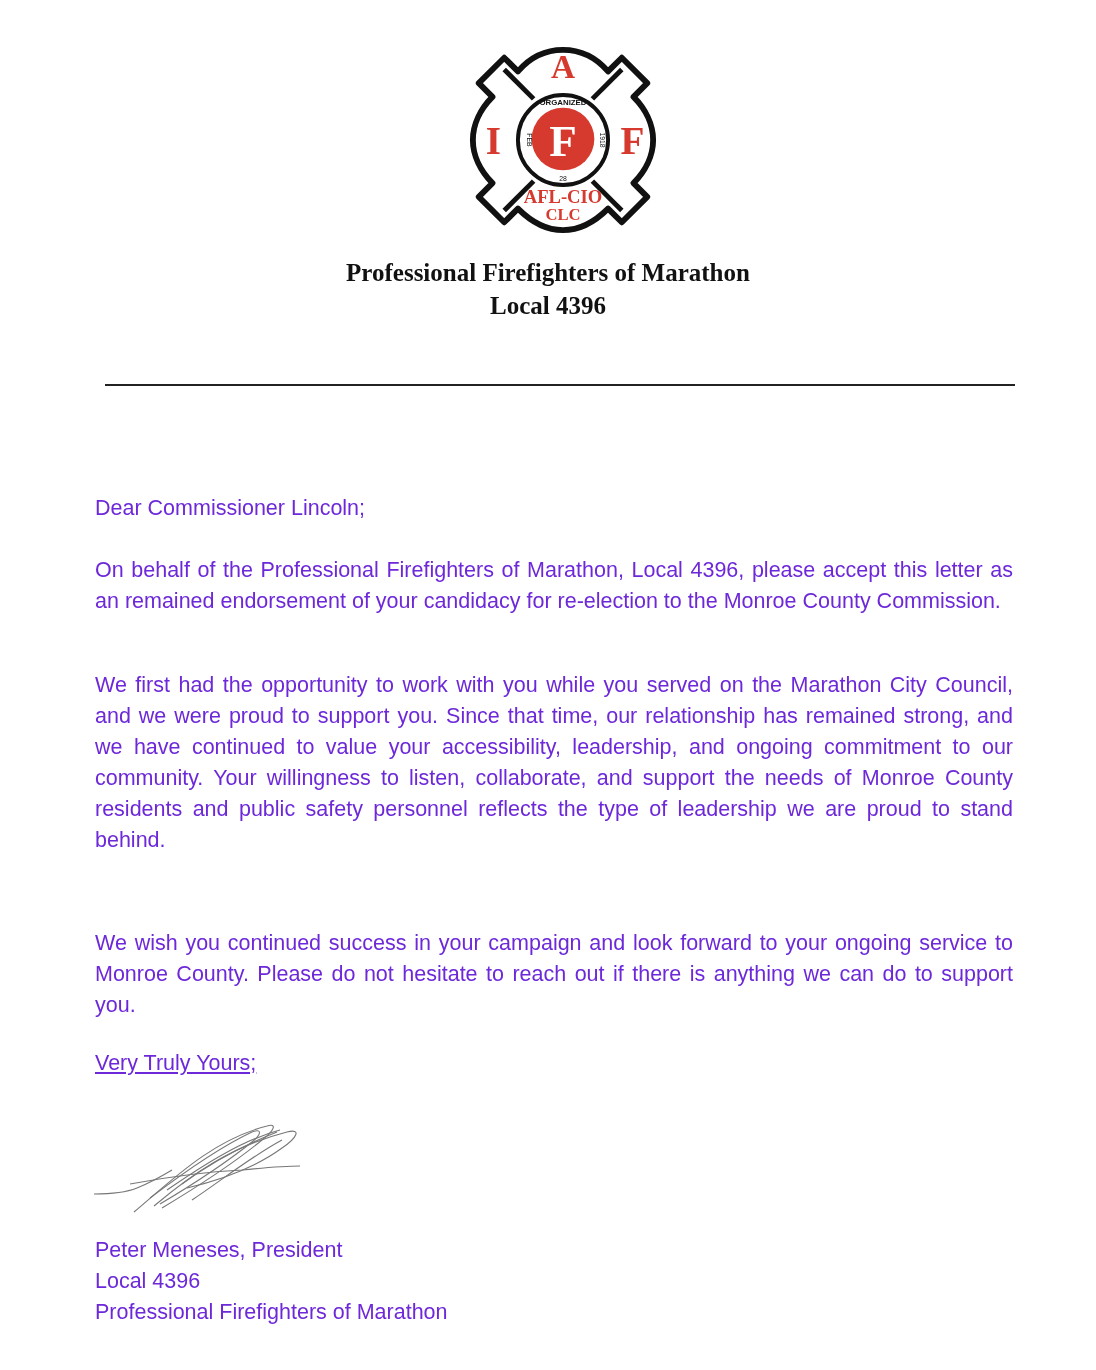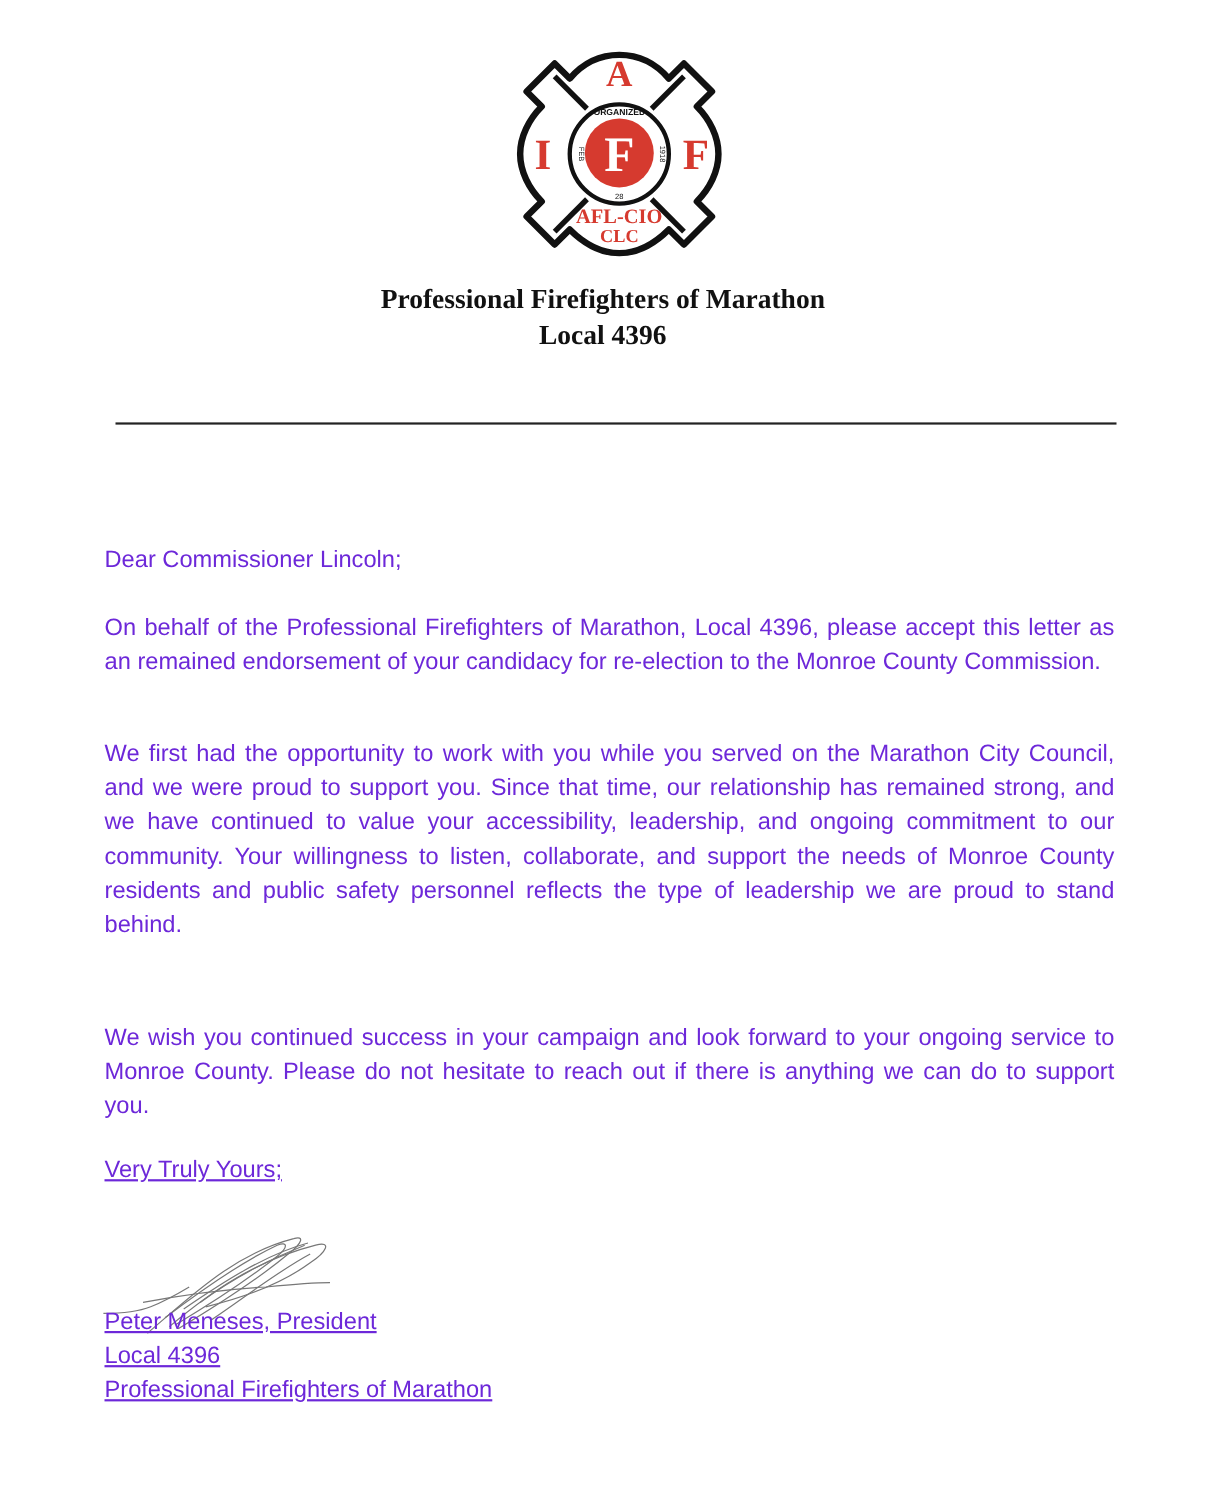--- a/index.html
+++ b/index.html
@@ -11,21 +11,21 @@
   .rule { position:absolute; left:105px; top:384px; width:910px; height:0; border-top:2px solid #222; }
   .body-text { position:absolute; left:95px; width:918px; font-family:"Liberation Sans","DejaVu Sans",sans-serif;
     font-size:21.5px; line-height:31px; color:#6d28d9; }
   .para { margin:0; text-align:justify; }
   .salutation { top:493px; }
   .p1 { top:555px; }
   .p2 { top:670px; }
   .p3 { top:897px;margin-top:31px; }
   .closing { top:1048px;text-decoration:underline; }
   .signature { position:absolute; left:92px; top:1110px; width:220px; height:105px; }
-  .sig-block { top:1186px;text-decoration:underline; }
+  .sig-block { top:1235px; }
   .sig-block div { white-space:nowrap; }
 </style>
 </head>
 <body>
 
 <svg class="logo" viewBox="0 0 200 196" xmlns="http://www.w3.org/2000/svg">
 
   <path d="M100 6 C118 6 134 14 146 28 L160 14 C170 24 178 32 186 40 L172 54 C184 66 192 82 192 98 C192 114 184 130 172 142 L186 156 C178 164 170 172 160 182 L146 168 C134 180 118 190 100 190 C82 190 66 180 54 168 L40 182 C30 172 22 164 14 156 L28 142 C16 130 8 114 8 98 C8 82 16 66 28 54 L14 40 C22 32 30 24 40 14 L54 28 C66 14 82 6 100 6 Z" fill="#ffffff" stroke="#111" stroke-width="6" stroke-linejoin="round"></path>
 
   <line x1="40" y1="26" x2="70" y2="56" stroke="#111" stroke-width="5"></line>

